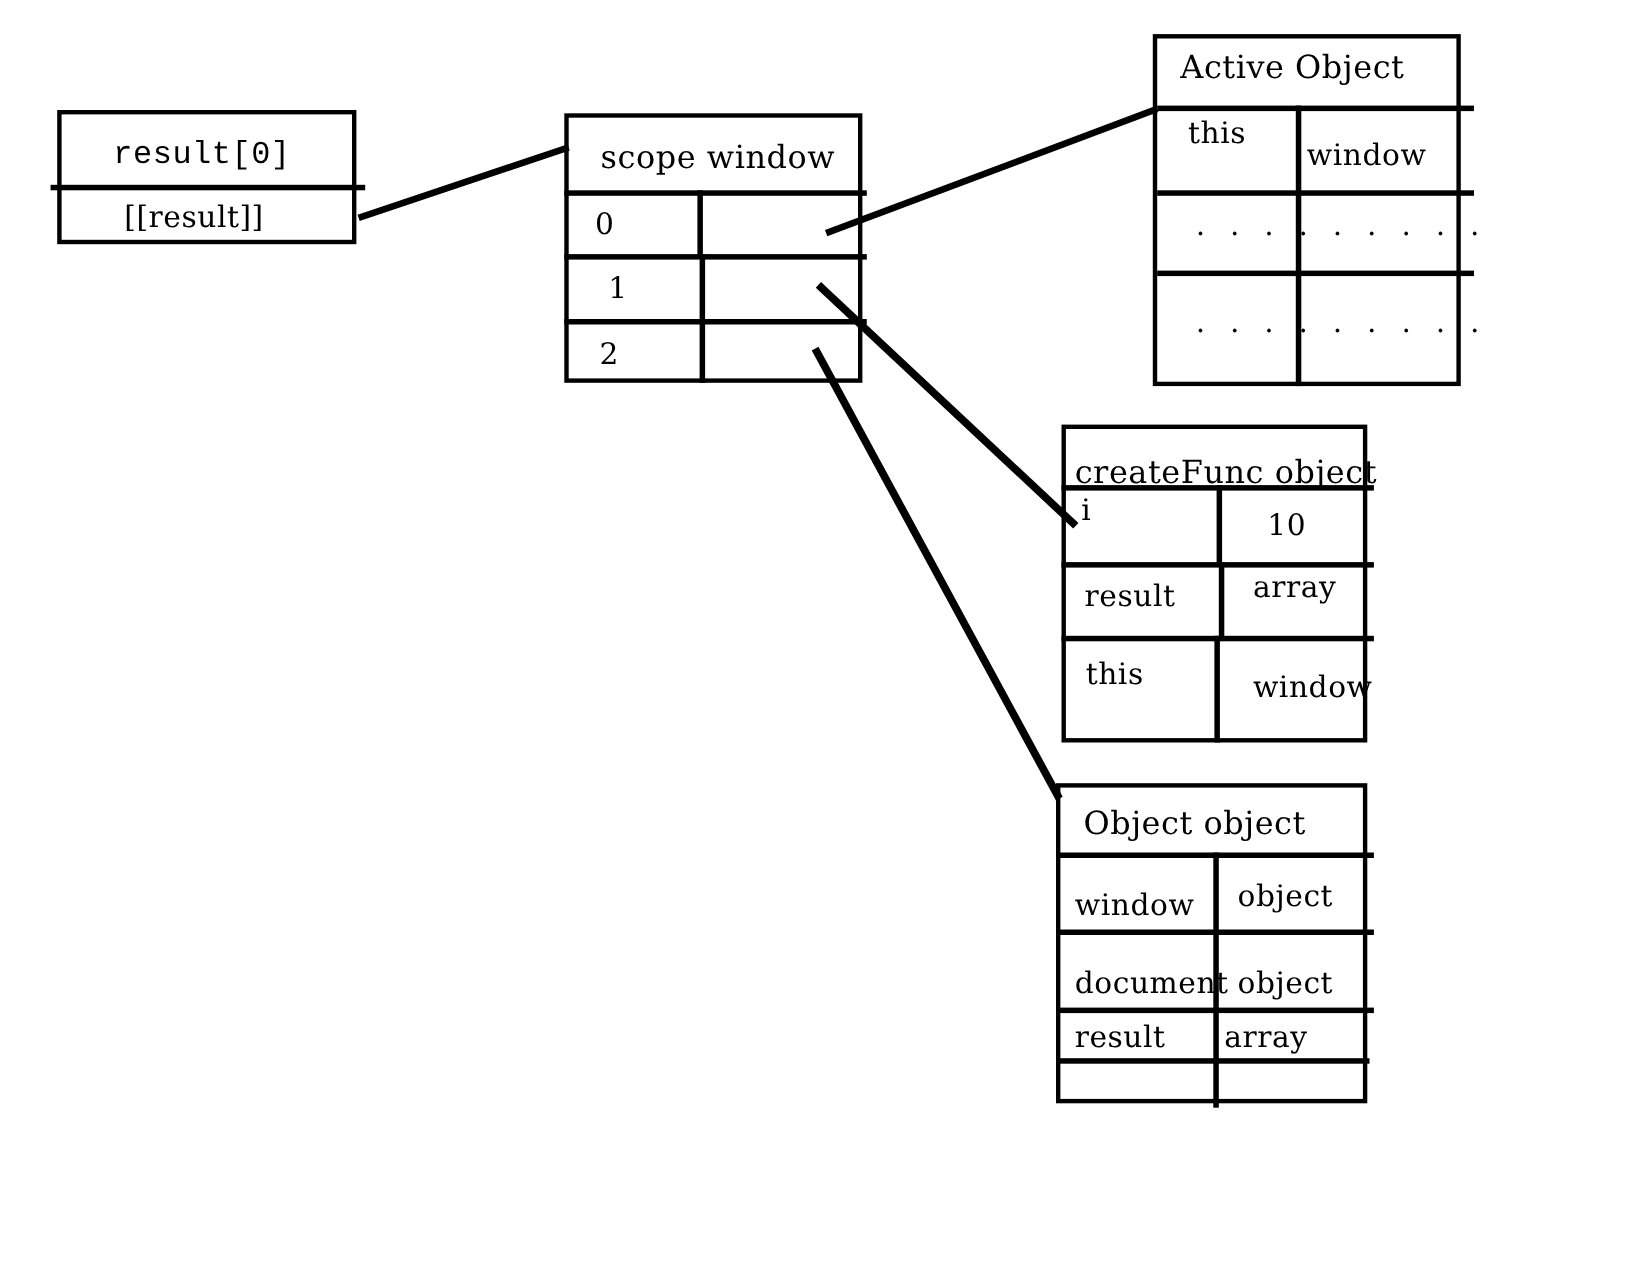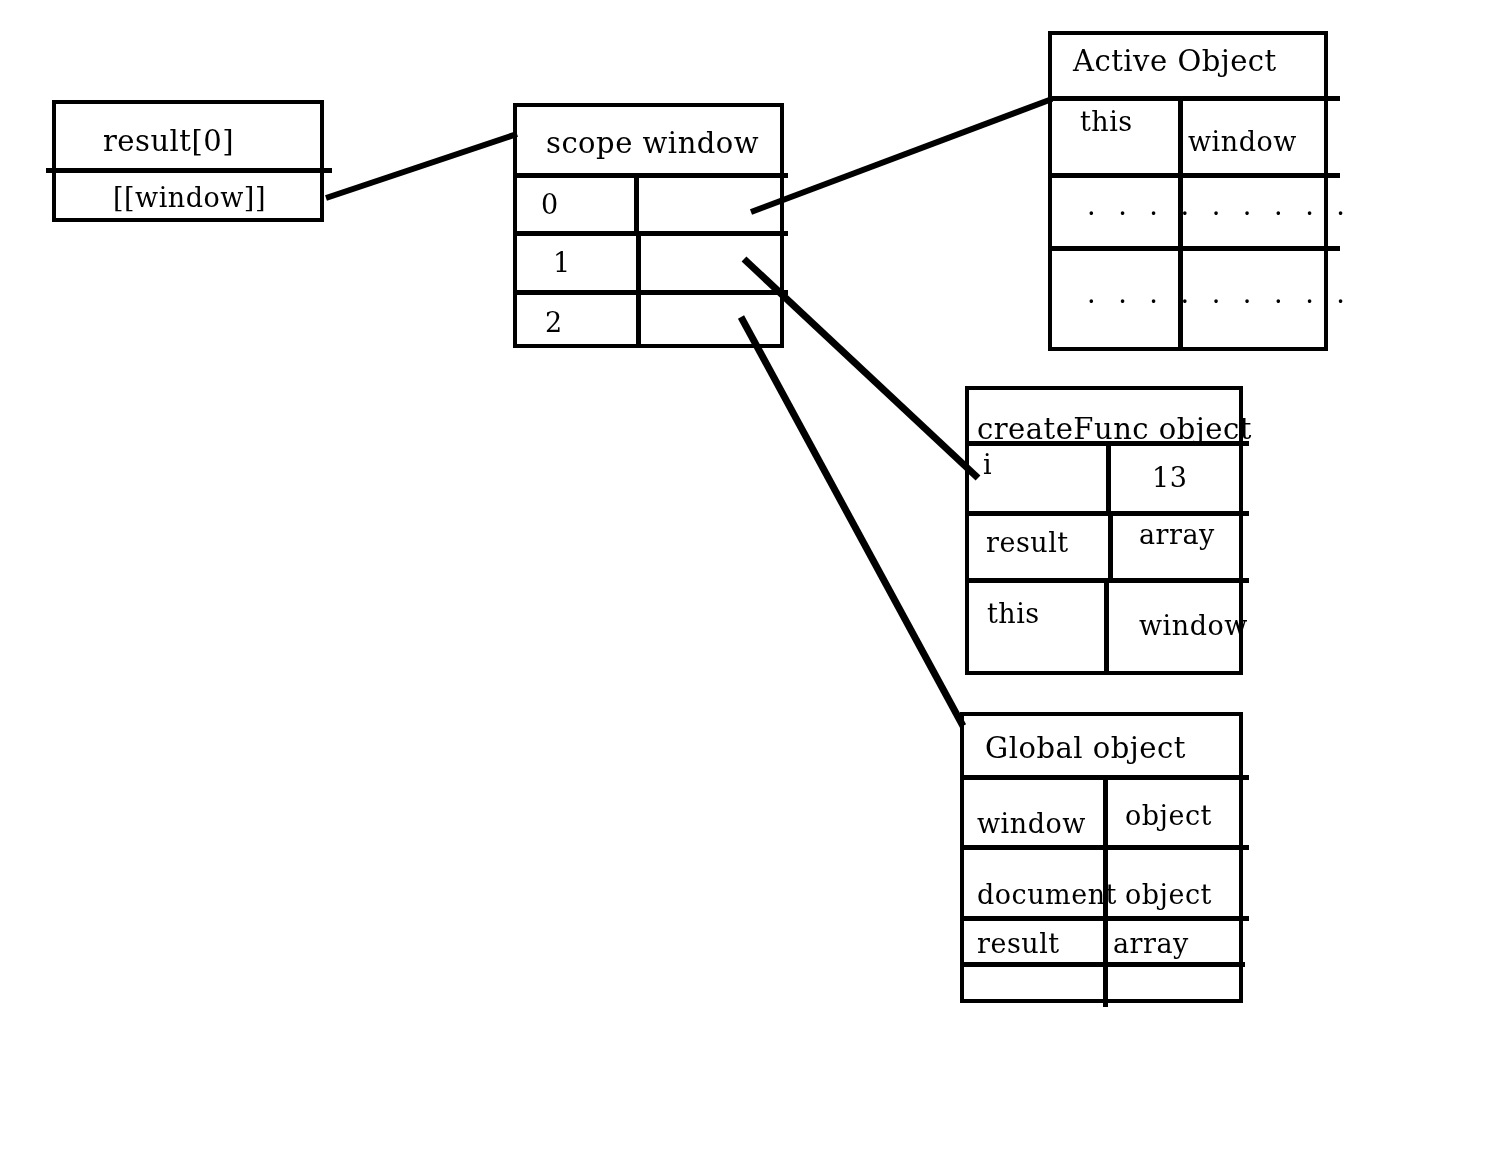--- a/index.html
+++ b/index.html
@@ -66,22 +66,22 @@
 
   <svg class="links" viewBox="0 0 1501 1165">
     <line x1="326" y1="198" x2="517" y2="134" stroke="#000000" stroke-width="6"></line>
     <line x1="751" y1="212" x2="1052" y2="99" stroke="#000000" stroke-width="6"></line>
     <line x1="744" y1="259" x2="978" y2="478" stroke="#000000" stroke-width="7"></line>
     <line x1="741" y1="317" x2="963" y2="726" stroke="#000000" stroke-width="7"></line>
   </svg>
 
   <div class="box" style="left:52px; top:100px; width:272px; height:122px;"></div>
   <div class="hline" style="left:46px; top:168px; width:286px;"></div>
-  <div class="cell-text title-text" style="left:103px; top:124px;">result[0]</div>
-  <div class="cell-text row-text" style="left:113px; top:182px;">[[window]]</div>
+  <div class="cell-text title-text" style="left:103px; top:124px;font-family:Liberation Mono, monospace;">result[0]</div>
+  <div class="cell-text row-text" style="left:113px; top:182px;">[[result]]</div>
 
   <div class="box" style="left:513px; top:103px; width:271px; height:245px;"></div>
   <div class="cell-text title-text" style="left:546px; top:126px;">scope window</div>
 
   <div class="hline" style="left:513px; top:173px; width:275px;"></div>
   <div class="hline" style="left:513px; top:231px; width:275px;"></div>
   <div class="hline" style="left:513px; top:290px; width:275px;"></div>
 
   <div class="vline" style="left:634px; top:173px; height:60px;"></div>
   <div class="vline" style="left:636px; top:231px; height:60px;"></div>
@@ -104,28 +104,28 @@
 
   <div class="box" style="left:965px; top:386px; width:278px; height:289px;"></div>
   <div class="cell-text title-text" style="left:977px; top:412px;">createFunc object</div>
   <div class="hline" style="left:965px; top:441px; width:284px;"></div>
   <div class="hline" style="left:965px; top:511px; width:284px;"></div>
   <div class="hline" style="left:965px; top:578px; width:284px;"></div>
   <div class="vline" style="left:1106px; top:441px; height:72px;"></div>
   <div class="vline" style="left:1108px; top:511px; height:68px;"></div>
   <div class="vline" style="left:1104px; top:578px; height:97px;"></div>
   <div class="cell-text row-text" style="left:983px; top:449px;">i</div>
-  <div class="cell-text row-text" style="left:1152px; top:462px;">13</div>
+  <div class="cell-text row-text" style="left:1152px; top:462px;">10</div>
   <div class="cell-text row-text" style="left:986px; top:527px;">result</div>
   <div class="cell-text row-text" style="left:1139px; top:519px;">array</div>
   <div class="cell-text row-text" style="left:987px; top:598px;">this</div>
   <div class="cell-text row-text" style="left:1139px; top:610px;">window</div>
 
   <div class="box" style="left:960px; top:712px; width:283px; height:291px;"></div>
-  <div class="cell-text title-text" style="left:985px; top:731px;">Global object</div>
+  <div class="cell-text title-text" style="left:985px; top:731px;">Object object</div>
   <div class="hline" style="left:960px; top:775px; width:289px;"></div>
   <div class="hline" style="left:960px; top:845px; width:289px;"></div>
   <div class="hline" style="left:960px; top:916px; width:289px;"></div>
   <div class="hline" style="left:960px; top:962px; width:285px;"></div>
   <div class="vline" style="left:1103px; top:775px; height:232px;"></div>
   <div class="cell-text row-text" style="left:977px; top:808px;">window</div>
   <div class="cell-text row-text" style="left:1125px; top:800px;">object</div>
   <div class="cell-text row-text" style="left:977px; top:879px;">document</div>
   <div class="cell-text row-text" style="left:1125px; top:879px;">object</div>
   <div class="cell-text row-text" style="left:977px; top:928px;">result</div>

